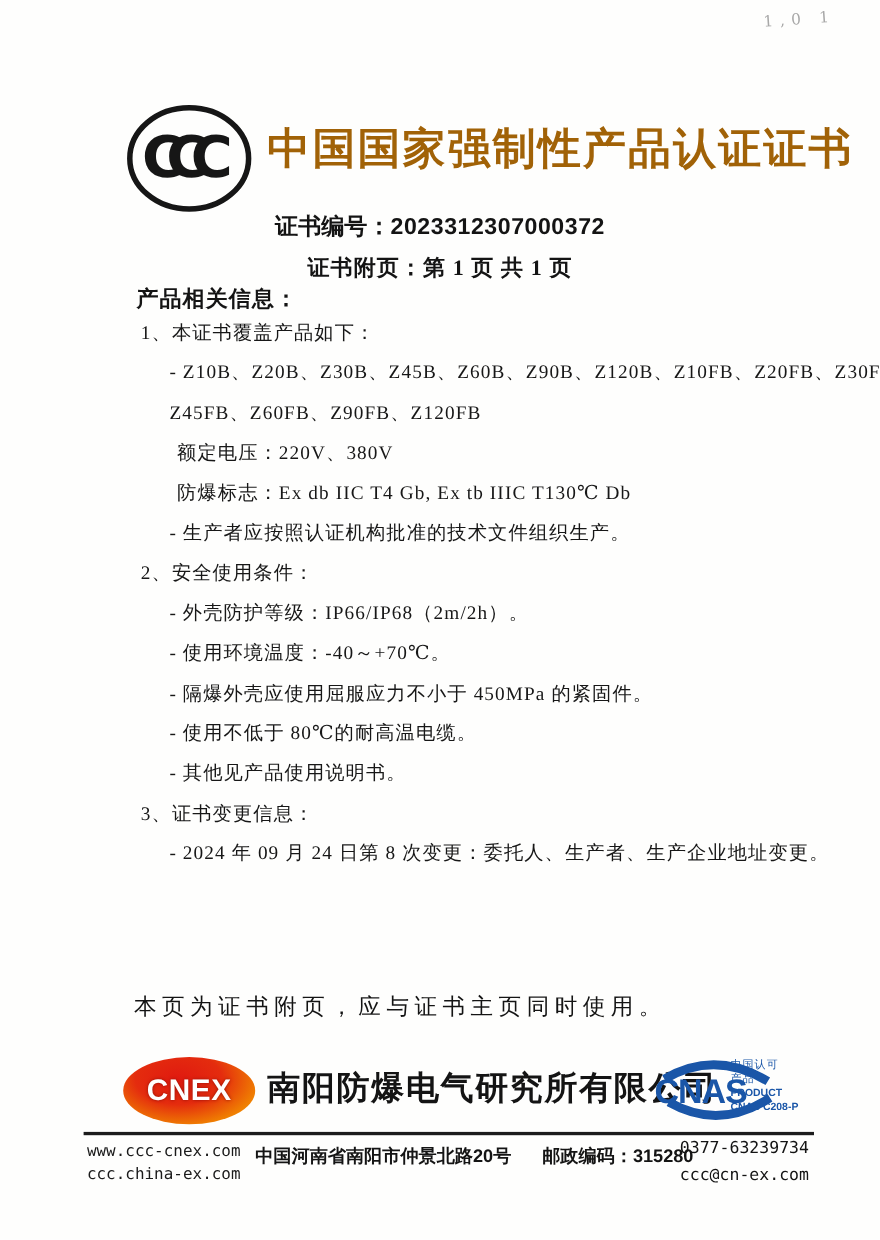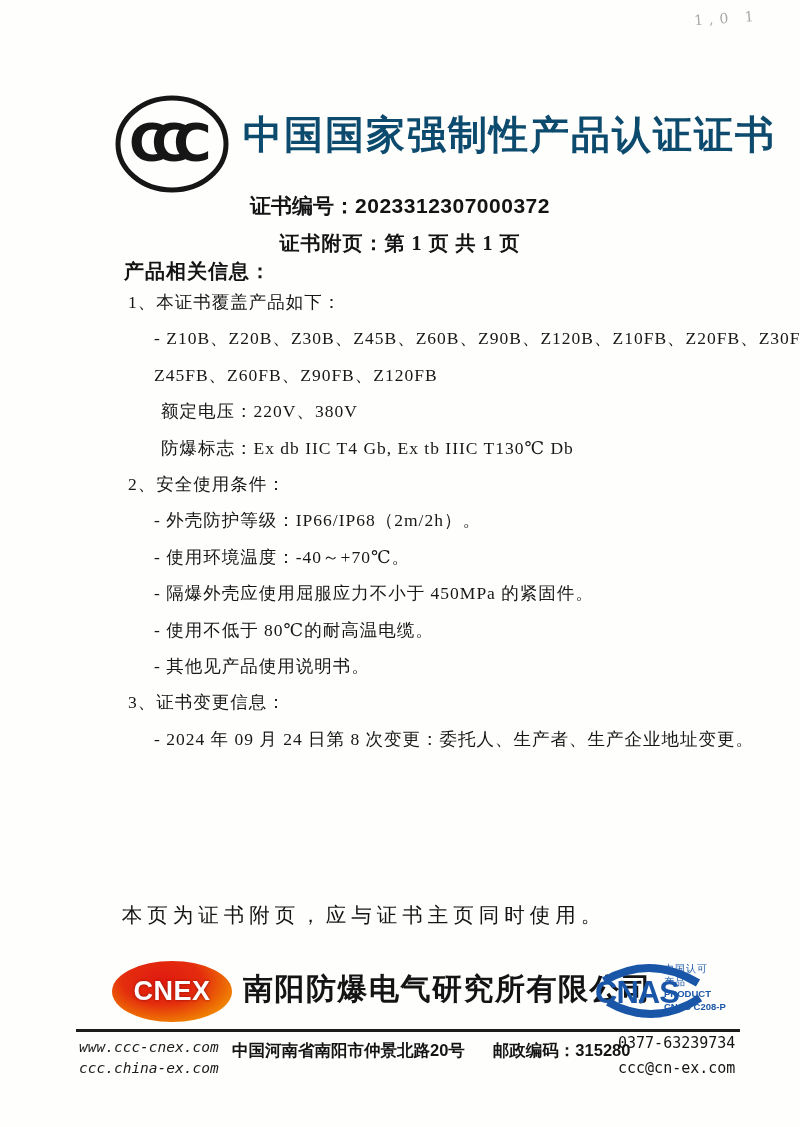--- a/index.html
+++ b/index.html
@@ -8,21 +8,21 @@
 
   .page { position:absolute; left:0; top:0; width:800px; height:1127px; background:#fefefd; }
 
   
   .hand-note { position:absolute; top:10px; left:694px; color:#a8a8a8; font-size:14px;
                letter-spacing:6px; transform:rotate(-4deg); font-family:"DejaVu Serif",serif; }
 
   
   .ccc-logo { position:absolute; left:112px; top:94px; width:120px; height:100px; }
   .doc-title { position:absolute; left:243px; top:108px; width:450px; font-family:"Liberation Sans","DejaVu Sans",sans-serif;
-               font-size:39px; font-weight:600; letter-spacing:2px; color:#0c4a6e; white-space:nowrap; }
+               font-size:39px; font-weight:600; letter-spacing:2px; color:#a16207; white-space:nowrap; }
 
   .cert-line { position:absolute; left:0; width:800px; text-align:center; font-weight:bold; white-space:nowrap; }
   .cert-no   { top:192px; font-size:21px; }
   .cert-no .num { font-family:"Liberation Sans","DejaVu Sans",sans-serif; font-weight:bold; letter-spacing:0.5px; }
   .page-line { top:230px; font-size:20px; letter-spacing:1px; }
 
   
   .section-heading { position:absolute; left:124px; top:258px; font-size:20px; font-weight:bold; letter-spacing:1px; }
   .body-lines { position:absolute; left:126px; top:284px; width:560px; }
   .bline { height:36.4px; line-height:36.4px; font-size:17.5px; letter-spacing:1px; white-space:nowrap; color:#171717; }
@@ -43,21 +43,21 @@
   .company-name { position:absolute; left:243px; top:969px; font-family:"Liberation Sans","DejaVu Sans",sans-serif;
                   font-size:30px; font-weight:600; letter-spacing:1.5px; white-space:nowrap; }
   .cnas-logo { position:absolute; left:594px; top:960px; width:112px; height:62px; }
   .cnas-side { position:absolute; left:664px; top:963px; width:70px; line-height:12.5px; color:#1a56a8; }
   .cnas-side .cn { font-size:10px; letter-spacing:1px; }
   .cnas-side .en { font-size:9.5px; font-weight:bold; font-family:"Liberation Sans","DejaVu Sans",sans-serif; }
 
   
   .footer-rule { position:absolute; left:76px; top:1029px; width:664px; height:3px; background:#1c1c1c; }
   .urls { position:absolute; left:79px; top:1037px; font-family:"DejaVu Sans Mono",monospace;
-          font-size:14.5px; line-height:21px; color:#1b1b1b;font-style:italic; }
+          font-size:14.5px; line-height:21px; color:#1b1b1b; }
   .addr-row { position:absolute; left:232px; top:1040px; font-family:"Liberation Sans","DejaVu Sans",sans-serif;
               font-weight:bold; font-size:16.5px; white-space:nowrap; }
   .addr-row .postal { margin-left:28px; }
   .contact-right { position:absolute; left:618px; top:1031px; font-family:"DejaVu Sans Mono",monospace;
                    font-size:15px; line-height:25px; }
 </style>
 </head>
 <body>
 
 <div class="page">
@@ -74,20 +74,21 @@
   <div class="cert-line page-line">证书附页：第 1 页  共 1 页</div>
 
   <div class="section-heading">产品相关信息：</div>
 
   <div class="body-lines">
     <div class="bline lvl0">1、本证书覆盖产品如下：</div>
     <div class="bline lvl1">- Z10B、Z20B、Z30B、Z45B、Z60B、Z90B、Z120B、Z10FB、Z20FB、Z30FB、</div>
     <div class="bline lvl1">Z45FB、Z60FB、Z90FB、Z120FB</div>
     <div class="bline lvl2">额定电压：220V、380V</div>
     <div class="bline lvl2">防爆标志：Ex db IIC T4 Gb, Ex tb IIIC T130℃ Db</div>
+    <div class="bline lvl1">- 生产者应按照认证机构批准的技术文件组织生产。</div>
     <div class="bline lvl0">2、安全使用条件：</div>
     <div class="bline lvl1">- 外壳防护等级：IP66/IP68（2m/2h）。</div>
     <div class="bline lvl1">- 使用环境温度：-40～+70℃。</div>
     <div class="bline lvl1">- 隔爆外壳应使用屈服应力不小于 450MPa 的紧固件。</div>
     <div class="bline lvl1">- 使用不低于 80℃的耐高温电缆。</div>
     <div class="bline lvl1">- 其他见产品使用说明书。</div>
     <div class="bline lvl0">3、证书变更信息：</div>
     <div class="bline lvl1">- 2024 年 09 月 24 日第 8 次变更：委托人、生产者、生产企业地址变更。</div>
   </div>
 

